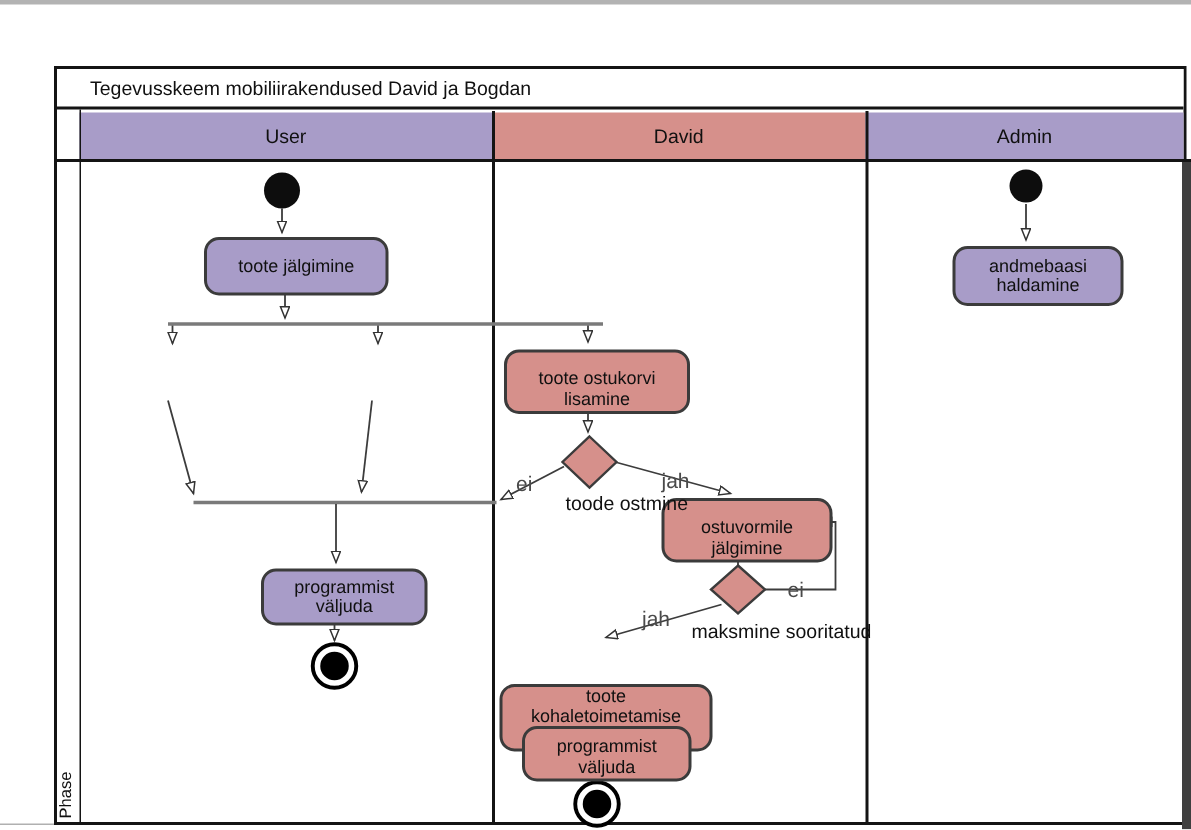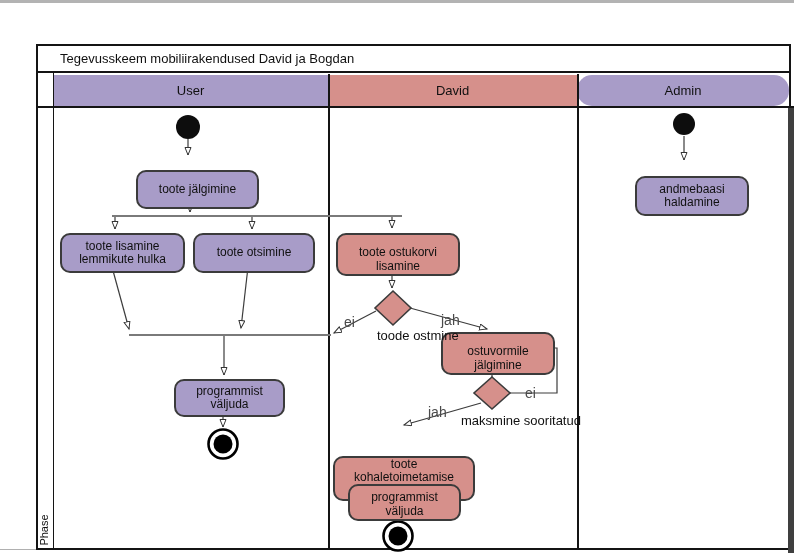--- a/index.html
+++ b/index.html
@@ -11,21 +11,21 @@
   #topbar{left:0;top:0;width:794px;height:3px;background:#b3b3b3;}
   #pool{left:36px;top:44px;width:755px;height:506px;border:2px solid #141414;background:transparent;}
   #title-row{left:0;top:0;width:751px;height:27px;border-bottom:2px solid #141414;
     display:flex;align-items:center;padding-left:22px;font-size:13px;background:#fff;}
   #header-band{left:0;top:29px;width:773px;height:33px;border-bottom:2px solid #141414;}
   .lane-header{position:absolute;top:0;height:31px;display:flex;align-items:center;
     justify-content:center;font-size:13px;}
   #hdr-spacer{left:0;width:15px;background:#fff;}
   #hdr-user{left:15px;width:275px;background:#a89cc8;}
   #hdr-teku{left:290px;width:249px;background:#d6908b;}
-  #hdr-admin{left:539px;width:212px;background:#a89cc8;border-radius:15px;}
+  #hdr-admin{left:539px;width:212px;background:#a89cc8;}
   .vline{position:absolute;width:2px;background:#141414;}
   #phase-line{left:53px;top:73px;height:476px;width:1px;}
   #div1{left:328px;top:74px;height:475px;}
   #div2{left:577px;top:74px;height:475px;}
   #right-band{left:788px;top:108px;width:6px;height:445px;background:#3f3f3f;}
   #bottom-hairline{left:0;top:549px;width:36px;height:1px;background:#b0b0b0;}
   #phase-label{left:25px;top:523px;width:40px;height:14px;font-size:11px;text-align:center;
     transform:rotate(-90deg);}
   svg.layer{position:absolute;left:0;top:0;}
   .box{position:absolute;border:2px solid #3b3b3b;border-radius:10px;
@@ -106,47 +106,41 @@
       <circle cx="223" cy="444" r="9.5" fill="#000000"></circle>
     </g>
     <g>
       <circle cx="398" cy="536" r="14.5" fill="#ffffff" stroke="#000000" stroke-width="2.6"></circle>
       <circle cx="398" cy="536" r="9.5" fill="#000000"></circle>
     </g>
     <polygon points="393,291 411,308 393,325 375,308" fill="#d6908b" stroke="#3b3b3b" stroke-width="1.6"></polygon>
     <polygon points="492,377 510,393 492,409 474,393" fill="#d6908b" stroke="#3b3b3b" stroke-width="1.6"></polygon>
   </svg>
 
-  <div class="box purple" style="left:136px;top:170px;width:111px;height:33px;">
+  <div class="box purple" style="left:136px;top:158px;width:111px;height:33px;">
     <span>toote jälgimine</span>
-  </div>
-  <div class="box purple" style="left:60px;top:233px;width:113px;height:34px;">
-    <span>toote lisamine lemmikute hulka</span>
-  </div>
-  <div class="box purple" style="left:193px;top:233px;width:110px;height:34px;">
-    <span>toote otsimine</span>
   </div>
   <div class="box purple" style="left:174px;top:379px;width:99px;height:32px;">
     <span>programmist väljuda</span>
   </div>
 
   <div class="box salmon" style="left:336px;top:233px;width:112px;height:37px;">
     <span>toote ostukorvi lisamine</span>
   </div>
   <div class="box salmon" style="left:441px;top:332px;width:102px;height:37px;">
     <span>ostuvormile jälgimine</span>
   </div>
   <div class="box salmon" style="left:333px;top:428px;width:130px;height:39px;margin-top:28px;">
     <span>toote kohaletoimetamise jälgimine</span>
   </div>
   <div class="box salmon" style="left:348px;top:484px;width:101px;height:31px;">
     <span>programmist väljuda</span>
   </div>
 
-  <div class="box purple" style="left:635px;top:176px;width:102px;height:34px;">
+  <div class="box purple" style="left:635px;top:164px;width:102px;height:34px;">
     <span>andmebaasi haldamine</span>
   </div>
 
   <div class="guard" style="left:344px;top:314px;">ei</div>
   <div class="guard" style="left:441px;top:312px;">jah</div>
   <div class="flow-label" style="left:357px;top:328px;">toode ostmine</div>
 
   <div class="guard" style="left:428px;top:404px;">jah</div>
   <div class="guard" style="left:525px;top:385px;">ei</div>
   <div class="flow-label" style="left:441px;top:413px;">maksmine sooritatud</div>

